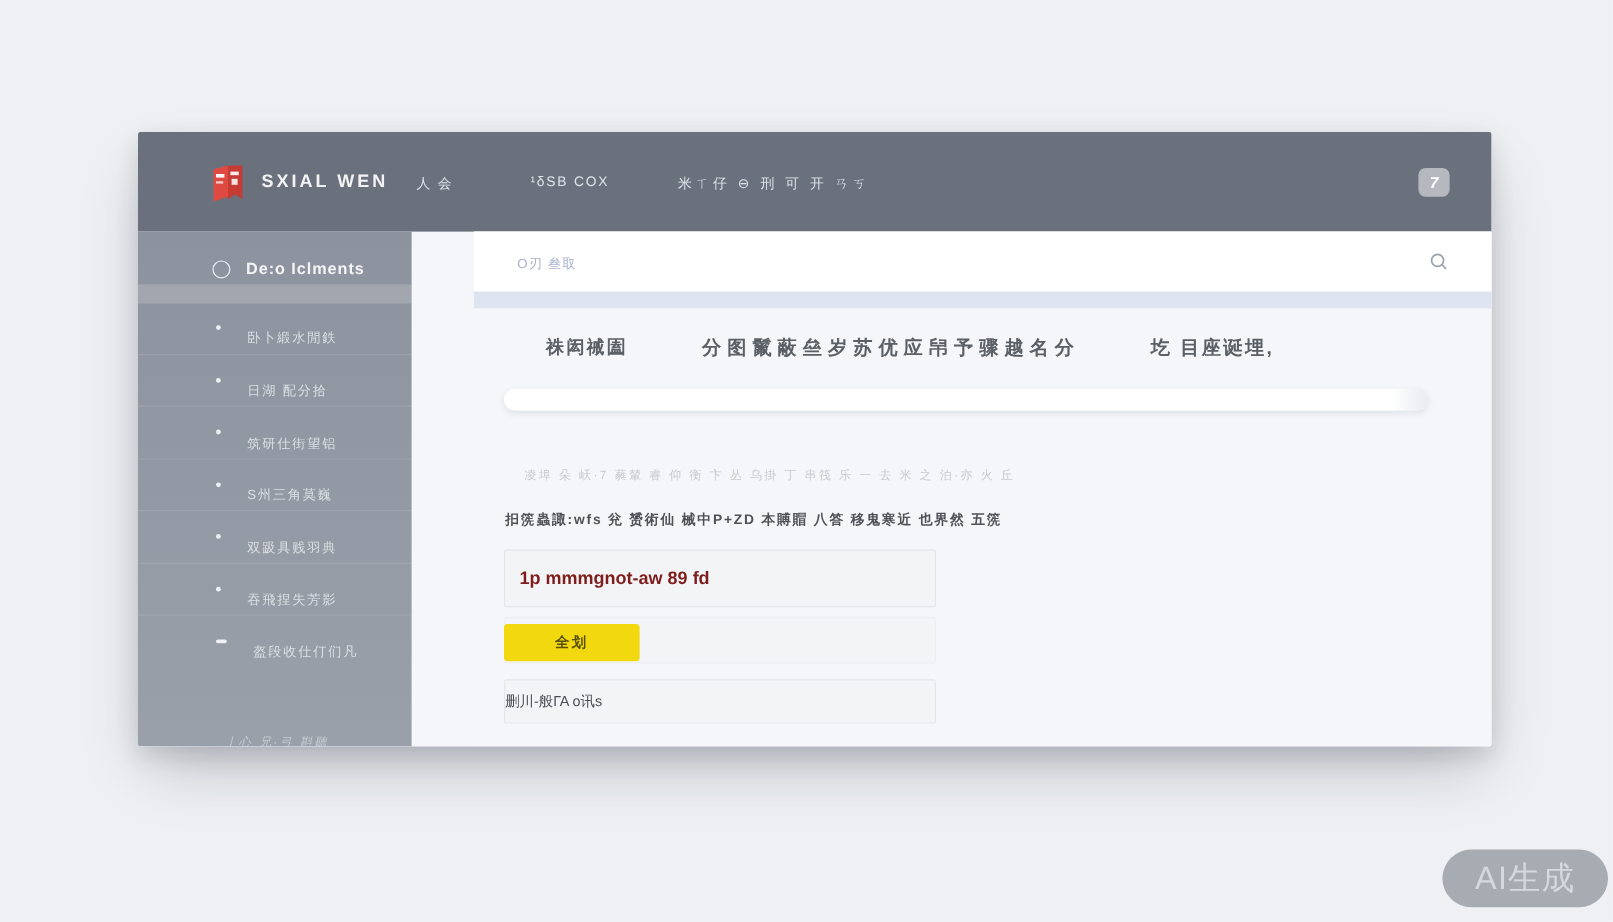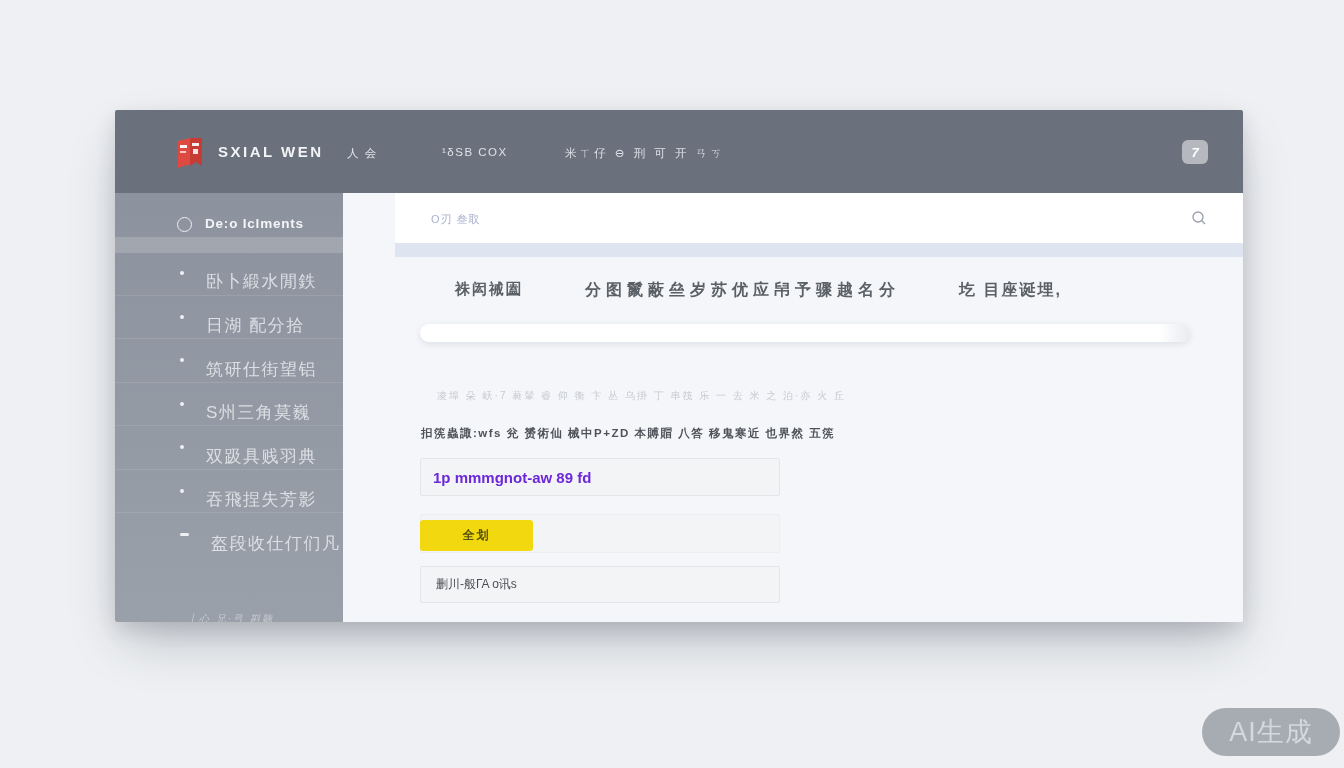--- a/index.html
+++ b/index.html
@@ -55,21 +55,21 @@
   }
   .side-list { position:absolute; left:0; top:58px; width:100%; }
   .side-item {
     height:43.5px; display:flex; align-items:center; cursor:pointer;
     border-top:1px solid rgba(255,255,255,.10);
   }
   .side-item:first-child { border-top:none; }
   .side-item .bullet { margin-left:65px; margin-right:22px; flex:0 0 auto; }
   .side-item .bullet.dot  { width:4px; height:4px; border-radius:50%; background:#eef0f3; }
   .side-item .bullet.dash { width:9px; height:3.5px; border-radius:2px; background:#eef0f3; }
-  .side-item .txt { color:#dcdfe4; font-size:17px; letter-spacing:1.5px;margin-top:18px; }
+  .side-item .txt { color:#dcdfe4; font-size:11px; letter-spacing:1.5px;margin-top:18px; }
   .side-footer {
     position:absolute; left:72px; top:419px; color:rgba(255,255,255,.45);
     font-size:10px; font-style:italic; letter-spacing:2px; white-space:nowrap;
   }
   
   .main { position:absolute; left:280px; top:83px; width:848px; height:429px; background:#f4f6f9; }
   .topbar { position:absolute; left:0; top:0; width:100%; height:50px; background:#ffffff; }
   .topbar .query { position:absolute; left:36px; top:19px; color:#aab0ce; font-size:11px; letter-spacing:1px; }
   .topbar .search-btn { position:absolute; right:36px; top:17px; width:16px; height:16px; background:none; border:none; cursor:pointer; padding:0; }
   .blue-strip { position:absolute; left:0; top:50px; width:100%; height:14px; background:#dee5f0; }
@@ -88,22 +88,22 @@
   }
   .note-dark {
     position:absolute; left:26px; top:233px; color:#4e5258;
     font-size:11.5px; font-weight:700; letter-spacing:1.5px; white-space:nowrap;
   }
   .field {
     position:absolute; left:25px; width:360px;
     background:#f3f4f6; border:1px solid #e3e5e9; border-radius:2px;
     font-family:"Liberation Sans","DejaVu Sans",sans-serif;
   }
-  .field-1 { top:265px; height:38px; padding:0 12px; font-size:15px; color:#6d28d9; font-weight:600; }
-  .field-2 { top:373px; height:37px; padding:0 15px; font-size:12px; color:#4a4e54; }
+  .field-1 { top:265px; height:48px; padding:0 12px; font-size:15px; color:#7f1d1d; font-weight:600; }
+  .field-2 { top:373px; height:37px; padding:0 0; font-size:12px; color:#4a4e54; }
   .btn-row {
     position:absolute; left:25px; top:321px; width:360px; height:39px;
     background:#f3f4f6; border:1px solid #eceef1; border-radius:2px;
   }
   .yellow-btn {
     position:absolute; left:-1px; top:5px; width:113px; height:31px;
     background:#f2d90f; border:none; border-radius:3px;
     font-size:12px; font-weight:700; color:#57500f; letter-spacing:2px; cursor:pointer;
   }
   

